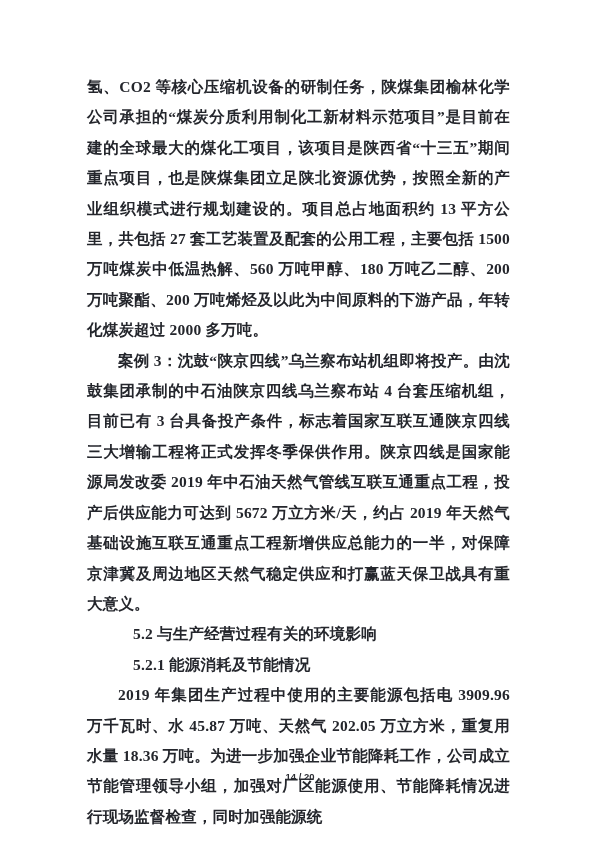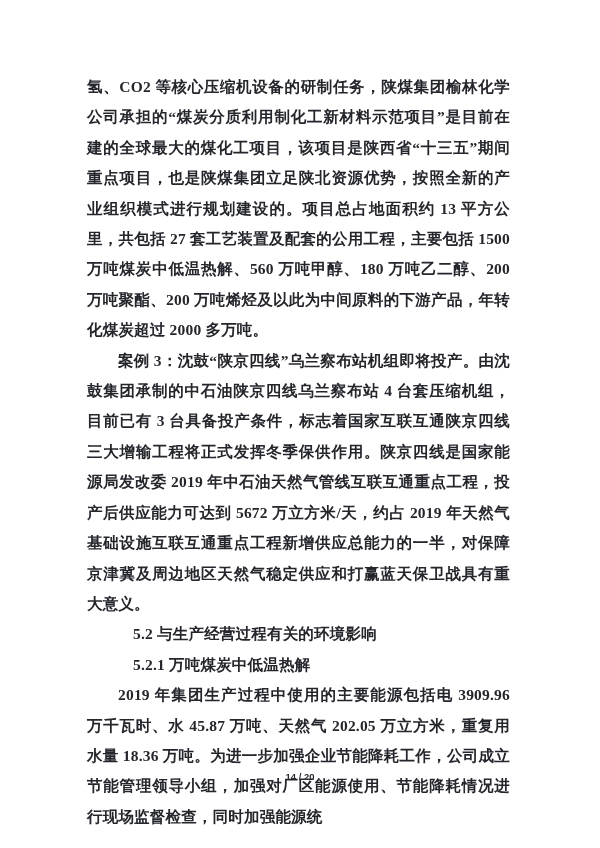--- a/index.html
+++ b/index.html
@@ -52,18 +52,18 @@
   }
 </style>
 </head>
 <body>
 
 <div class="page">
   <div class="content">
     <p class="para">氢、CO2 等核心压缩机设备的研制任务，陕煤集团榆林化学公司承担的“煤炭分质利用制化工新材料示范项目”是目前在建的全球最大的煤化工项目，该项目是陕西省“十三五”期间重点项目，也是陕煤集团立足陕北资源优势，按照全新的产业组织模式进行规划建设的。项目总占地面积约 13 平方公里，共包括 27 套工艺装置及配套的公用工程，主要包括 1500 万吨煤炭中低温热解、560 万吨甲醇、180 万吨乙二醇、200 万吨聚酯、200 万吨烯烃及以此为中间原料的下游产品，年转化煤炭超过 2000 多万吨。</p>
     <p class="para indent">案例 3：沈鼓“陕京四线”乌兰察布站机组即将投产。由沈鼓集团承制的中石油陕京四线乌兰察布站 4 台套压缩机组，目前已有 3 台具备投产条件，标志着国家互联互通陕京四线三大增输工程将正式发挥冬季保供作用。陕京四线是国家能源局发改委 2019 年中石油天然气管线互联互通重点工程，投产后供应能力可达到 5672 万立方米/天，约占 2019 年天然气基础设施互联互通重点工程新增供应总能力的一半，对保障京津冀及周边地区天然气稳定供应和打赢蓝天保卫战具有重大意义。</p>
     <p class="para heading">5.2 与生产经营过程有关的环境影响</p>
-    <p class="para heading">5.2.1 万吨煤炭中低温热解</p>
+    <p class="para heading">5.2.1 能源消耗及节能情况</p>
     <p class="para indent">2019 年集团生产过程中使用的主要能源包括电 3909.96 万千瓦时、水 45.87 万吨、天然气 202.05 万立方米，重复用水量 18.36 万吨。为进一步加强企业节能降耗工作，公司成立节能管理领导小组，加强对厂区能源使用、节能降耗情况进行现场监督检查，同时加强能源统</p>
   </div>
 
   <div class="footer">14 / 20</div>
 </div>
 
 </body></html>

